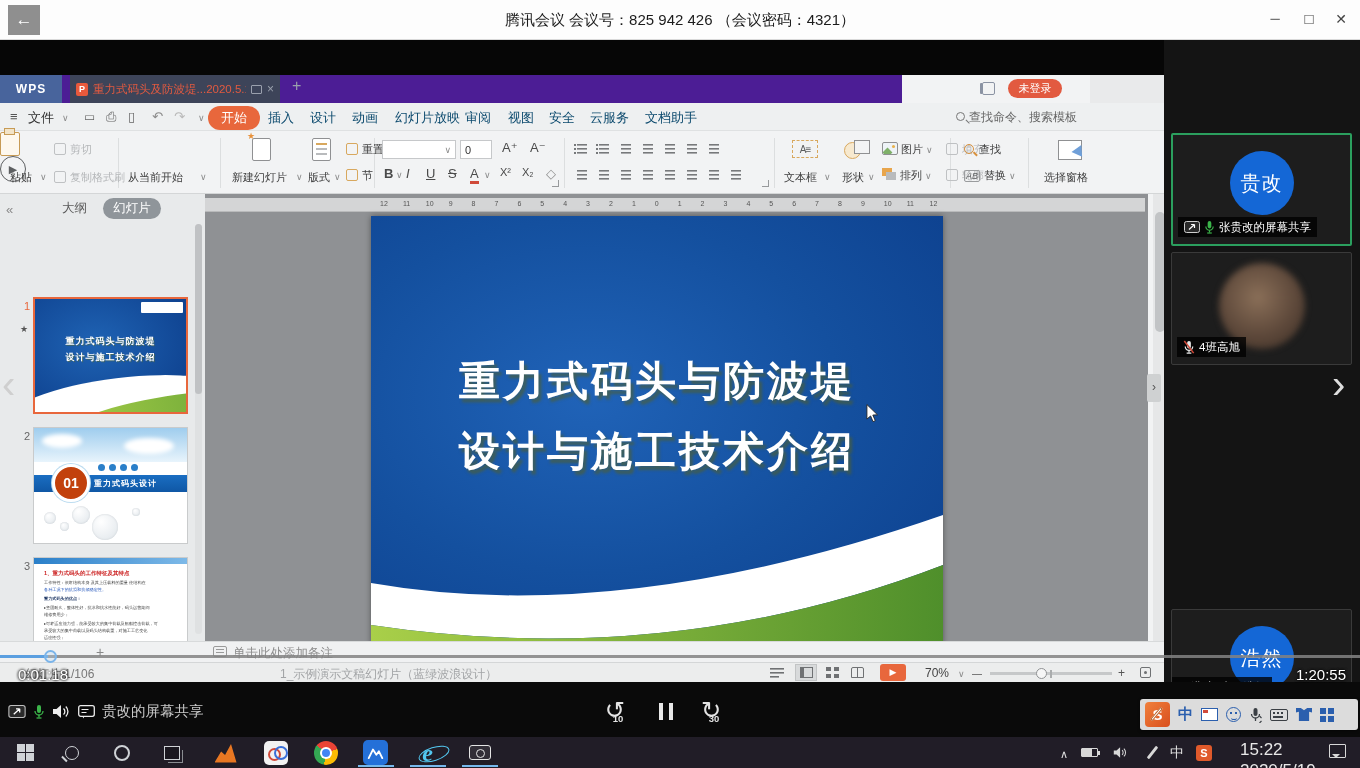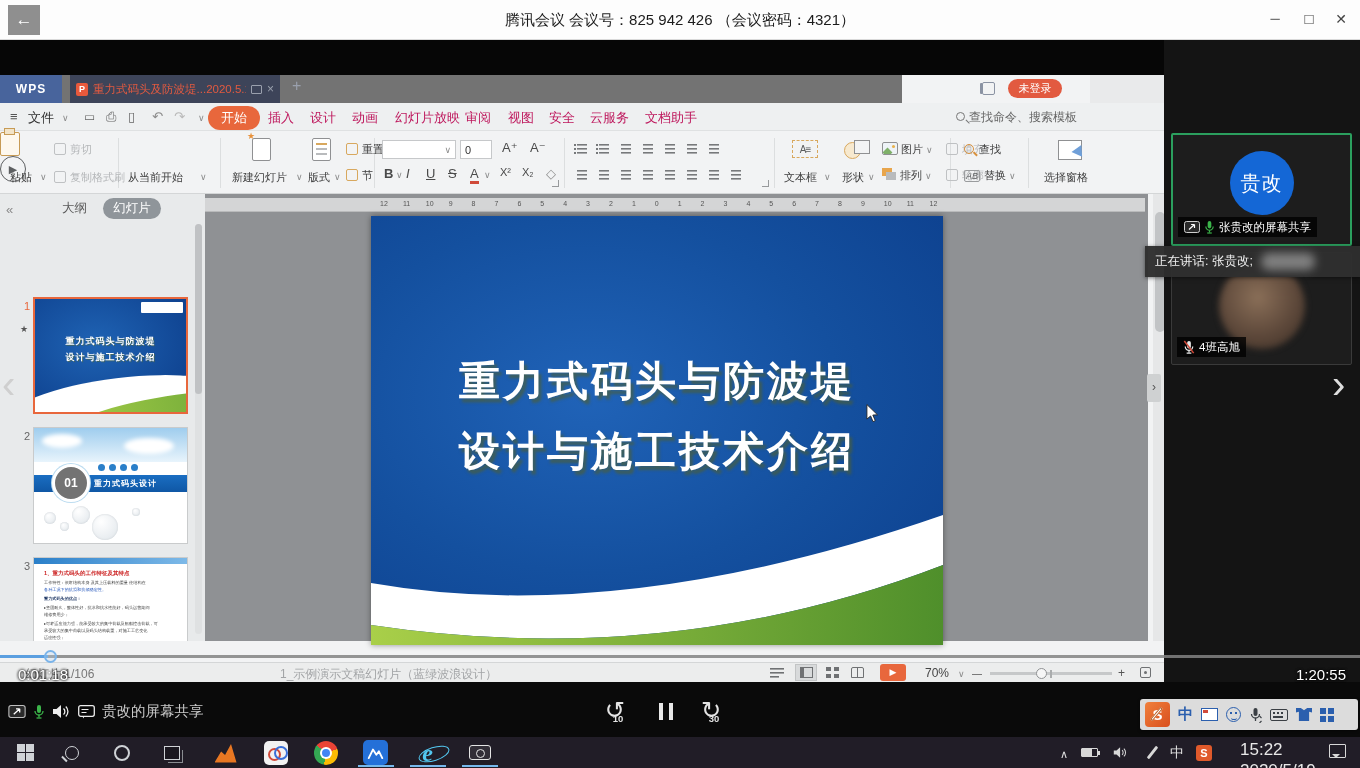--- a/index.html
+++ b/index.html
@@ -11,21 +11,21 @@
   .back-btn { position:absolute; left:8px; top:5px; width:32px; height:30px; background:#8f8f8f; color:#fff; text-align:center; line-height:30px; font-size:17px; }
   .back-btn::before{ content:"←"; }
   .mtg-title { position:absolute; left:0; right:0; top:0; height:40px; text-align:center; line-height:40px; font-size:15px; color:#1c1c1c; }
   .winctl { position:absolute; top:0; height:40px; width:34px; text-align:center; line-height:38px; color:#444; font-size:13px; }
   .wc-min{ right:68px; } .wc-min::before{content:"─";}
   .wc-max{ right:34px; } .wc-max::before{content:"□"; font-size:15px;}
   .wc-close{ right:2px; } .wc-close::before{content:"✕"; font-size:14px;}
 
   
   .wps { position:absolute; left:0; top:75px; width:1165px; height:607px; background:#f2f3f4; }
-  .tabbar { position:absolute; left:0; top:0; width:902px; height:28px; background:#737373; }
+  .tabbar { position:absolute; left:0; top:0; width:902px; height:28px; background:#4c1d95; }
   .tabbar-right { position:absolute; left:1090px; top:0; width:75px; height:28px; background:#e9eaeb; }
   .wps-logo { position:absolute; left:0; top:0; width:62px; height:28px; background:#48649c; color:#fff; font-size:12px; font-weight:bold; text-align:center; line-height:28px; letter-spacing:1px; }
   .doc-tab { position:absolute; left:70px; top:0; width:210px; height:28px; background:#3d4459; display:flex; align-items:center; padding:0 6px; gap:5px; }
   .ppt-ico { width:13px; height:13px; background:#e8593c; border-radius:2px; color:#fff; font-size:9px; font-weight:bold; text-align:center; line-height:13px; }
   .ppt-ico::before{ content:"P"; }
   .doc-tab .t-title { color:#e25a40; font-size:11.5px; white-space:nowrap; overflow:hidden; }
   .mon-ico { width:12px; height:9px; border:1px solid #9aa0ad; border-radius:1px; }
   .tab-x { color:#9aa0ad; font-size:12px; } .tab-x::before{content:"×";}
   .tab-plus { position:absolute; left:292px; top:2px; color:#9aa0ad; font-size:16px; } .tab-plus::before{content:"+";}
   .appmode-ico { position:absolute; left:982px; top:7px; width:13px; height:13px; border:1px solid #8b93a3; border-radius:2px; box-shadow:-3px 0 0 -1px #8b93a3; }
@@ -36,21 +36,21 @@
   .hamb { position:absolute; left:10px; top:6px; color:#555; font-size:13px; } .hamb::before{content:"≡";}
   .filemenu { position:absolute; left:28px; top:6px; font-size:13px; color:#333; }
   .dd { color:#8a8a8a; font-size:9px; } .dd::before{content:"∨";}
   .qa { position:absolute; top:6px; color:#666; font-size:13px; }
   .qa-save{left:84px;} .qa-save::before{content:"▭"; font-size:12px;}
   .qa-print{left:106px;} .qa-print::before{content:"⎙"; font-family:"DejaVu Sans",sans-serif;}
   .qa-prev{left:128px;} .qa-prev::before{content:"▯";}
   .qa-undo{left:152px; color:#8b8b8b;} .qa-undo::before{content:"↶";}
   .qa-redo{left:174px; color:#b9b9b9;} .qa-redo::before{content:"↷";}
   .qa-dd{left:196px; top:9px;}
-  .menu-item { position:absolute; top:6px; font-size:13px; color:#be185d; white-space:nowrap; }
+  .menu-item { position:absolute; top:6px; font-size:13px; color:#0c4a6e; white-space:nowrap; }
   .mi-home { left:208px; top:3px; background:#e8673c; color:#fff; border-radius:12px; padding:3px 13px; font-size:13px; }
   .mb-search { position:absolute; right:88px; top:6px; font-size:12px; color:#666; }
   .s-mag { display:inline-block; width:9px; height:9px; border:1.4px solid #777; border-radius:50%; position:relative; margin-right:4px; }
   .s-mag::after{ content:""; position:absolute; left:8px; top:8px; width:5px; height:1.4px; background:#777; transform:rotate(45deg); }
 
   
   .ribbon { position:absolute; left:0; top:57px; width:1165px; height:62px; background:#f2f3f4; border-bottom:1px solid #d4d6d7; }
   .rdiv { position:absolute; top:6px; width:1px; height:50px; background:#dcdedf; }
   .rlabel { position:absolute; font-size:11px; color:#3d3d3d; white-space:nowrap; }
   .rlabel.gray { color:#b5b7b9; }
@@ -109,21 +109,21 @@
   .mini-title { position:absolute; left:0; right:0; text-align:center; color:#fff; font-weight:bold; font-size:9px; letter-spacing:1px; text-shadow:1px 1px 0 rgba(90,110,50,.6); }
   .mini-wave-w { position:absolute; left:-30px; bottom:-26px; width:230px; height:60px; background:#fff; border-radius:50% 50% 0 0; transform:rotate(-7deg); }
   .mini-wave-g { position:absolute; left:20px; bottom:-34px; width:230px; height:50px; background:linear-gradient(90deg,#a9cf49,#5f9e33); border-radius:50% 50% 0 0; transform:rotate(-9deg); }
 
   
   .t2-sky { position:absolute; left:0; top:0; right:0; height:34px; background:linear-gradient(#9fcdee,#e8f4fc); }
   .t2-cloud { position:absolute; background:#fff; border-radius:50%; filter:blur(2px); }
   .t2-dots { position:absolute; left:64px; top:36px; display:flex; gap:4px; }
   .t2-dots i { width:7px; height:7px; border-radius:50%; background:#2a7fc9; }
   .t2-bar { position:absolute; left:0; right:0; top:47px; height:17px; background:linear-gradient(#1a6ec2,#0f57a5); color:#fff; font-size:8px; font-weight:bold; line-height:17px; padding-left:60px; letter-spacing:1px; }
-  .t2-circle { position:absolute; left:18px; top:36px; width:38px; height:38px; border-radius:50%; background:#737373; border:3px solid #fff; box-shadow:0 0 0 1px #bcdcf0; color:#fff; font-size:12px; font-weight:bold; text-align:center; line-height:33px; }
+  .t2-circle { position:absolute; left:18px; top:36px; width:38px; height:38px; border-radius:50%; background:#c2410c; border:3px solid #fff; box-shadow:0 0 0 1px #bcdcf0; color:#fff; font-size:14px; font-weight:bold; text-align:center; line-height:33px; }
   .t2-bub { position:absolute; border-radius:50%; background:radial-gradient(circle at 35% 30%, #fff, #dfe5ea); box-shadow:inset 0 0 2px #c8cdd2; }
 
   
   .t3-bar { position:absolute; left:0; right:0; height:6px; background:linear-gradient(90deg,#2a7fc9,#7db9e8); }
   .t3-title { position:absolute; left:10px; top:12px; font-size:5.5px; font-weight:bold; color:#cc2222; }
   .t3-line { position:absolute; left:10px; font-size:4.5px; color:#444; white-space:nowrap; transform:scale(.92); transform-origin:left; }
   .t3-line.blue { color:#2255bb; }
   .t3-line.bold { font-weight:bold; color:#223a66; }
 
   
@@ -491,20 +491,25 @@
           <path d="M0 98 Q 250 142 572 30 L572 80 Q 300 185 0 140 Z" fill="#ffffff"></path>
           <path d="M0 140 Q 300 185 572 80 L572 160 L0 160 Z" fill="url(#gw)"></path>
         </svg>
       </div>
       <div class="canvas-scroll">
           <div class="sthumb"></div>
         </div>
       <div class="panel-handle"></div>
     </div>
 
+    <div class="notesbar">
+      <span class="notes-plus"></span>
+      <span class="note-ico"></span>
+      <span class="notes-text">单击此处添加备注</span>
+    </div>
 
     <div class="statusbar">
       <span class="st-slideinfo">幻灯片 1/106</span>
       <span class="st-template">1_示例演示文稿幻灯片（蓝绿波浪设计）</span>
       <span class="sb-list"></span>
       <span class="sb-normal-wrap"></span>
       <span class="sb-ico sb-normal"></span>
       <span class="sb-ico sb-sorter"></span>
       <span class="sb-ico sb-read"></span>
       <span class="sb-play"></span>
@@ -547,26 +552,28 @@
             <line x1="6" y1="11" x2="6" y2="13.5" stroke="#e8e8e8" stroke-width="1.3"></line>
             <line x1="3.5" y1="14" x2="8.5" y2="14" stroke="#e8e8e8" stroke-width="1.3"></line>
             <line x1="1" y1="1" x2="11" y2="14" stroke="#d04a3a" stroke-width="1.6"></line>
           </svg>
         <span>4班高旭</span>
       </div>
     </div>
 
 
 
+    <div class="tile" style="top:569px">
+      <div class="avatar" style="top:16px;width:64px;height:64px">浩然</div>
+      <div class="vlabel" style="left:0;bottom:24px">
+        <span>16港航1班王浩然</span>
+      </div>
+    </div>
   </div>
 
-  <div class="tooltip">
-    <span>正在讲话: 张贵改;</span>
-    <span class="blur-blob"></span>
-  </div>
 
   <div class="chev-right"></div>
   <div class="chev-left"></div>
 
   <div class="progress">
     <div class="played"></div>
     <div class="knob"></div>
   </div>
   <div class="time time-cur">0:01:18</div>
   <div class="time time-tot">1:20:55</div>

